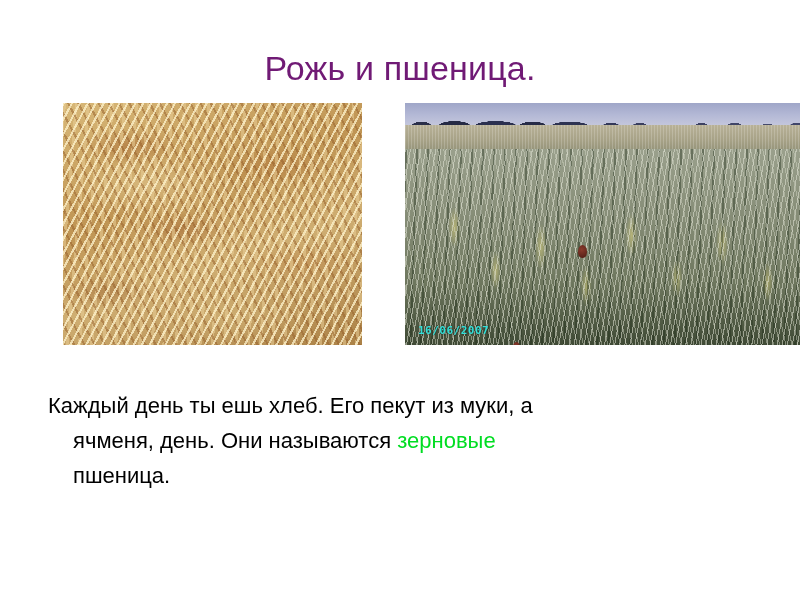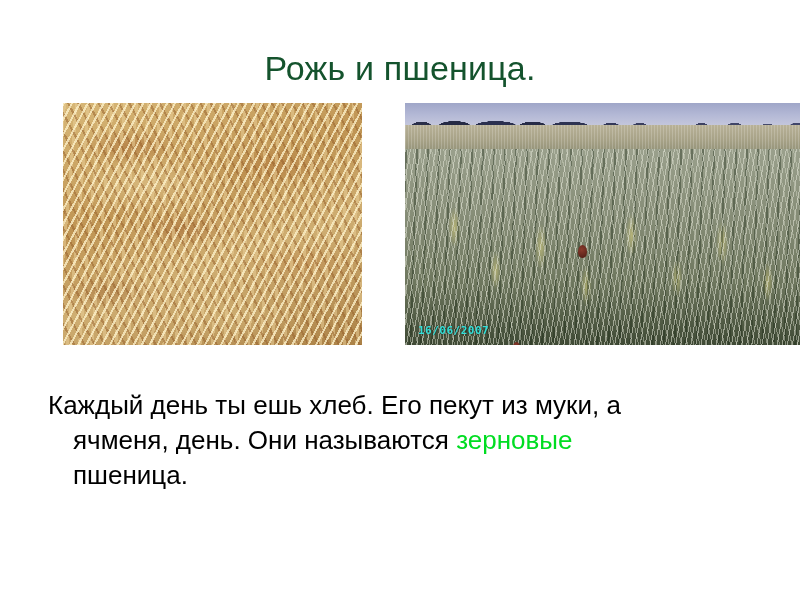--- a/index.html
+++ b/index.html
@@ -25,21 +25,21 @@
   
   .slide-title {
     position: absolute;
     left: 0;
     top: 48px;
     width: 800px;
     text-align: center;
     font-size: 34px;
     line-height: 40px;
     font-weight: 400;
-    color: #14532d;
+    color: #701a75;
     letter-spacing: 0.2px;
     white-space: nowrap;
   }
 
   
   .img-left {
     position: absolute;
     left: 63px;
     top: 103px;
     width: 299px;
@@ -172,21 +172,21 @@
     letter-spacing: 0.5px;
     text-shadow: 0 0 2px rgba(0,0,0,0.75);
   }
 
   
   .body-text {
     position: absolute;
     left: 48px;
     top: 388px;
     width: 700px;
-    font-size: 26px;
+    font-size: 22px;
     line-height: 35px;
     color: #000000;
     text-indent: 0;
   }
   .body-text .ln {
     display: block;
     white-space: nowrap;
   }
   .body-text .ln.indent {
     padding-left: 25px;

